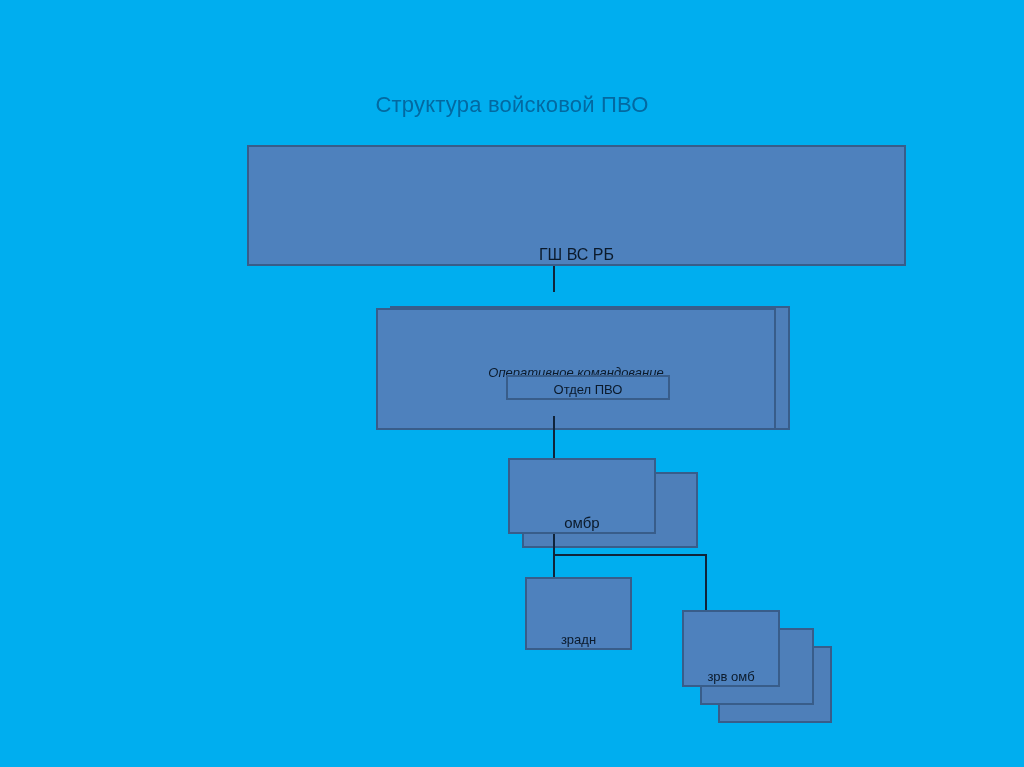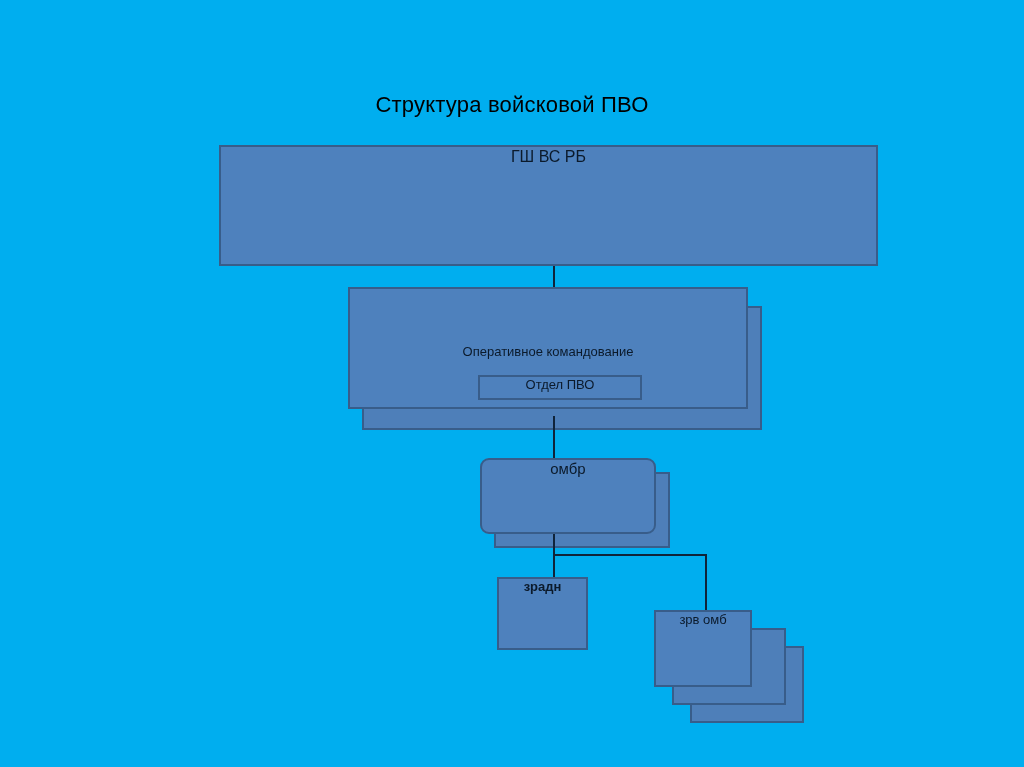--- a/index.html
+++ b/index.html
@@ -23,34 +23,35 @@
     background: #00AEEF;
   }
   #slide-title {
     position: absolute;
     left: 0;
     top: 92px;
     width: 1024px;
     text-align: center;
     font-size: 22px;
     font-weight: 400;
-    color: #000000;
+    color: #0369a1;
     letter-spacing: 0.2px;
     white-space: nowrap;
   }
 
   
   .node {
     position: absolute;
     box-sizing: border-box;
     background: #4E81BD;
     border: 2px solid #385D8A;
     display: flex;
-    align-items: flex-start;
+    align-items: flex-end;
     justify-content: center;
+    margin-left: 28px;
   }
   .node-label {
     font-size: 14px;
     color: #0B1A2B;
     text-align: center;
     line-height: 1.2;
     white-space: nowrap;
   }
   .node.shadow {
     background: #4E7FB9;
@@ -62,48 +63,48 @@
     left: 219px; top: 145px;
     width: 659px; height: 121px;
   }
   #node-gsh .node-label { font-size: 16px; }
 
   #node-ok-shadow {
     left: 362px; top: 306px;
     width: 400px; height: 124px;
   }
   #node-ok {
-    left: 348px; top: 287px;
-    width: 400px; height: 122px;
+    left: 348px; top: 308px;
+    width: 400px; height: 122px; font-style: italic;
   }
   #node-ok .node-label {
     font-size: 13px;
     position: absolute;
     top: 55px;
     left: 0; right: 0;
   }
   #node-otdel {
     left: 478px; top: 375px;
     width: 164px; height: 25px;
   }
   #node-otdel .node-label { font-size: 13px; }
 
   #node-ombr-shadow {
     left: 494px; top: 472px;
     width: 176px; height: 76px;
   }
   #node-ombr {
     left: 480px; top: 458px;
-    width: 176px; height: 76px; border-radius: 9px;
+    width: 148px; height: 76px;
   }
   #node-ombr .node-label { font-size: 15px; }
 
   #node-zradn {
     left: 497px; top: 577px;
-    width: 91px; height: 73px; font-weight: bold;
+    width: 107px; height: 73px;
   }
   #node-zradn .node-label { font-size: 13px; }
 
   #node-zrv-shadow2 {
     left: 690px; top: 646px;
     width: 114px; height: 77px;
   }
   #node-zrv-shadow1 {
     left: 672px; top: 628px;
     width: 114px; height: 77px;

